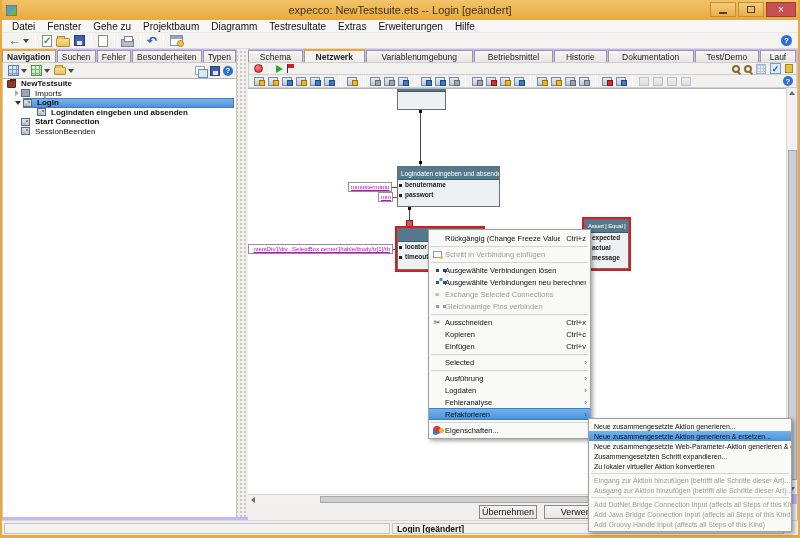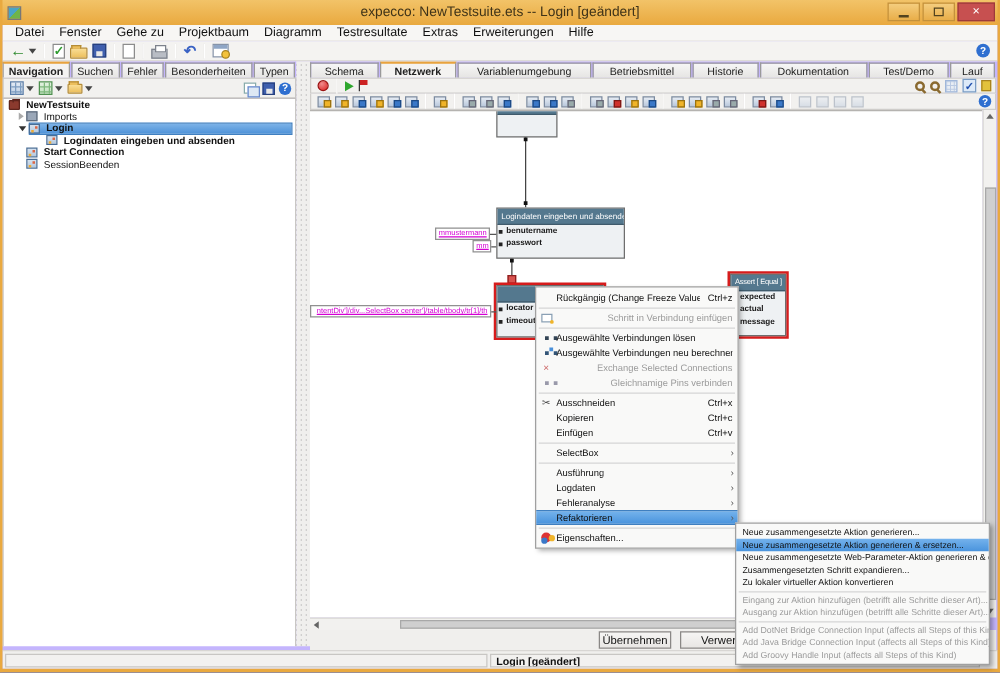--- a/index.html
+++ b/index.html
@@ -129,21 +129,21 @@
   .statusbar{left:2px;top:520px;width:796px;height:15px;background:#f0efed;border-top:1px solid #d8d6d3;z-index:12;}
   .ssec{position:absolute;top:2px;height:11px;border:1px solid #c8c6c3;background:#f2f1ef;font-size:8.5px;font-weight:bold;color:#111;display:flex;align-items:center;padding:0 4px;white-space:nowrap;overflow:hidden;}
 
   
   .cmenu{left:428px;top:229px;width:163px;background:#f9f9f8;border:1px solid #a0a0a0;box-shadow:2px 2px 4px rgba(0,0,0,.35);padding:2px 0;z-index:100;}
   .cm-item{height:12px;display:flex;align-items:center;font-size:7.5px;color:#111;position:relative;padding-right:4px;}
   .cm-item .cm-ico{width:16px;flex:0 0 auto;display:flex;align-items:center;justify-content:center;height:100%;}
   .cm-label{white-space:nowrap;overflow:hidden;}
   .cm-short{margin-left:auto;padding-left:6px;white-space:nowrap;}
   .cm-sep{height:1px;background:#d5d5d5;margin:1.5px 2px;}
-  .cm-item.dis{color:#9b9b9b;justify-content:space-between;}
+  .cm-item.dis{color:#9b9b9b;}
   .cm-item.hl{background:linear-gradient(#74b2ec,#4a94dd);border-top:1px solid #3f7fc0;border-bottom:1px solid #3f7fc0;}
   .cm-item.has-sub::after{content:"\203A";position:absolute;right:3px;font-size:8px;color:#555;}
   .mico-step{width:9px;height:7px;background:#fff;border:1px solid #8aa0b4;position:relative;}
   .mico-step::after{content:"";position:absolute;right:-2px;bottom:-2px;width:3px;height:3px;background:#f0b429;border-radius:50%;}
   .mico-unlink::before{content:"";width:3px;height:3px;background:#345;box-shadow:7px 0 0 #345;display:block;}
   .mico-recalc::before{content:"";width:3px;height:3px;background:#357;box-shadow:7px 0 0 #357,3.5px -3px 0 #4a90d9;display:block;}
   .mico-exch{color:#c66;font-size:8px;}
   .mico-pins::before{content:"";width:3px;height:3px;background:#99a;box-shadow:7px 0 0 #99a;display:block;}
   .mico-cut{color:#444;font-size:8px;}
   .mico-props{width:8px;height:8px;border-radius:50%;background:#d33;position:relative;}
@@ -466,21 +466,21 @@
         <span class="cm-short">Ctrl+c</span>
       </div>
     <div class="cm-item">
         <span class="cm-ico"></span>
         <span class="cm-label">Einfügen</span>
         <span class="cm-short">Ctrl+v</span>
       </div>
     <div class="cm-sep"></div>
     <div class="cm-item has-sub">
         <span class="cm-ico"></span>
-        <span class="cm-label">SelectBox</span>
+        <span class="cm-label">Selected</span>
       </div>
     <div class="cm-sep"></div>
     <div class="cm-item has-sub">
         <span class="cm-ico"></span>
         <span class="cm-label">Ausführung</span>
       </div>
     <div class="cm-item has-sub">
         <span class="cm-ico"></span>
         <span class="cm-label">Logdaten</span>
       </div>

